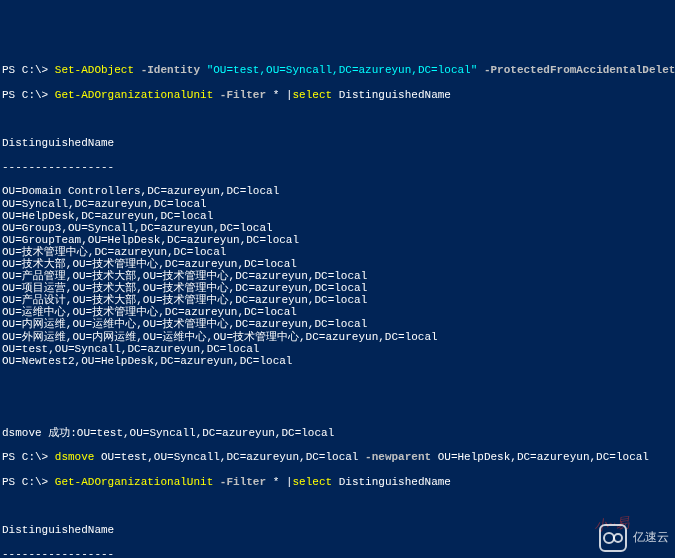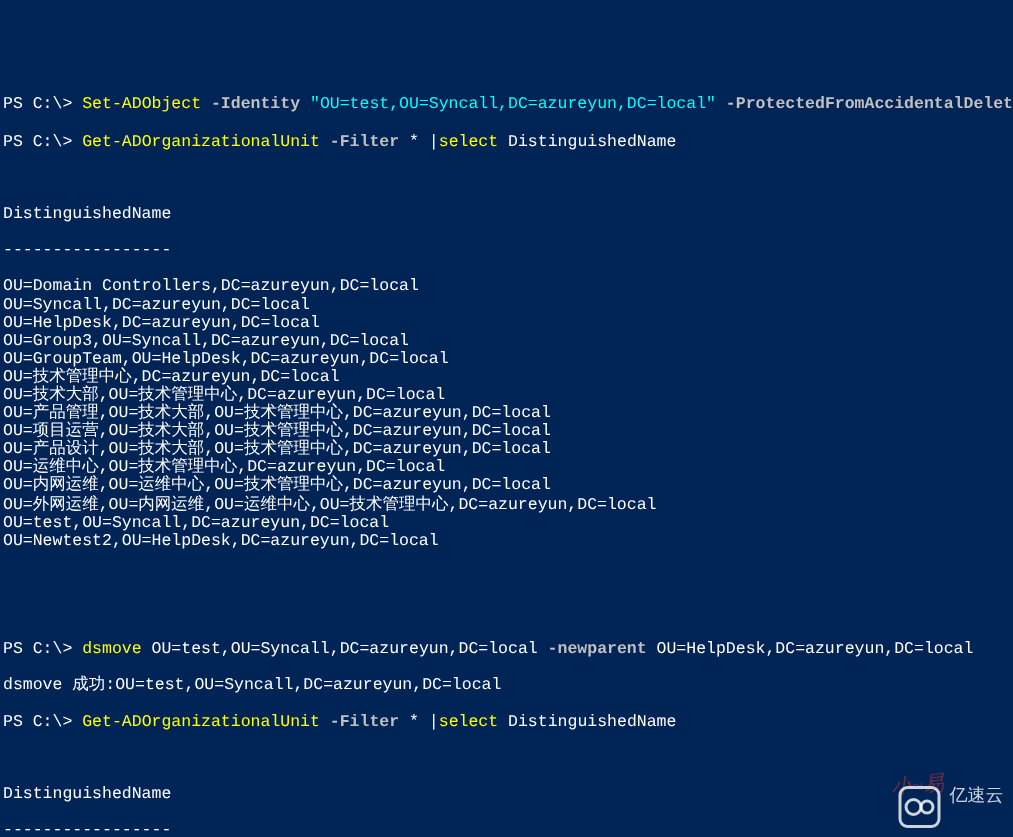--- a/index.html
+++ b/index.html
@@ -28,21 +28,21 @@
       color: #ffffff;
       letter-spacing: 0;
     }
     .watermark {
       position: absolute;
       right: 6px;
       bottom: 6px;
       color: rgba(255,255,255,0.8);
       font-size: 12px;
       display: flex;
-      align-items: flex-start;
+      align-items: center;
       gap: 6px;
       font-family: Arial, sans-serif;
     }
     .watermark-icon {
       width: 24px;
       height: 24px;
       border: 2px solid rgba(255,255,255,0.8);
       border-radius: 6px;
       display: inline-block;
       position: relative;
@@ -81,22 +81,22 @@
 
 <div class="term">
 <span class="line"><span class="prompt">PS C:\&gt; </span><span class="cmd-yellow">Set-ADObject</span> <span class="cmd-gray">-Identity </span><span class="cmd-cyan">"OU=test,OU=Syncall,DC=azureyun,DC=local"</span><span class="cmd-gray"> -ProtectedFromAccidentalDeletion:</span></span>
 <span class="line"><span class="prompt">PS C:\&gt; </span><span class="cmd-yellow">Get-ADOrganizationalUnit</span> <span class="cmd-gray">-Filter</span><span class="cmd-white"> * </span><span class="cmd-white">|</span><span class="cmd-yellow">select</span><span class="cmd-white"> DistinguishedName</span></span>
 <span class="line"> </span>
 <span class="line">DistinguishedName</span>
 <span class="line dash-line">-----------------</span>
 <span class="line">OU=Domain Controllers,DC=azureyun,DC=local</span><span class="line">OU=Syncall,DC=azureyun,DC=local</span><span class="line">OU=HelpDesk,DC=azureyun,DC=local</span><span class="line">OU=Group3,OU=Syncall,DC=azureyun,DC=local</span><span class="line">OU=GroupTeam,OU=HelpDesk,DC=azureyun,DC=local</span><span class="line">OU=技术管理中心,DC=azureyun,DC=local</span><span class="line">OU=技术大部,OU=技术管理中心,DC=azureyun,DC=local</span><span class="line">OU=产品管理,OU=技术大部,OU=技术管理中心,DC=azureyun,DC=local</span><span class="line">OU=项目运营,OU=技术大部,OU=技术管理中心,DC=azureyun,DC=local</span><span class="line">OU=产品设计,OU=技术大部,OU=技术管理中心,DC=azureyun,DC=local</span><span class="line">OU=运维中心,OU=技术管理中心,DC=azureyun,DC=local</span><span class="line">OU=内网运维,OU=运维中心,OU=技术管理中心,DC=azureyun,DC=local</span><span class="line">OU=外网运维,OU=内网运维,OU=运维中心,OU=技术管理中心,DC=azureyun,DC=local</span><span class="line">OU=test,OU=Syncall,DC=azureyun,DC=local</span><span class="line">OU=Newtest2,OU=HelpDesk,DC=azureyun,DC=local</span>
 <span class="line"> </span>
 <span class="line"> </span>
+<span class="line">dsmove 成功:OU=test,OU=Syncall,DC=azureyun,DC=local</span>
 <span class="line"><span class="prompt">PS C:\&gt; </span><span class="cmd-yellow">dsmove</span><span class="cmd-white"> OU=test,OU=Syncall,DC=azureyun,DC=local </span><span class="cmd-gray">-newparent</span><span class="cmd-white"> OU=HelpDesk,DC=azureyun,DC=local</span></span>
-<span class="line">dsmove 成功:OU=test,OU=Syncall,DC=azureyun,DC=local</span>
 <span class="line"><span class="prompt">PS C:\&gt; </span><span class="cmd-yellow">Get-ADOrganizationalUnit</span> <span class="cmd-gray">-Filter</span><span class="cmd-white"> * </span><span class="cmd-white">|</span><span class="cmd-yellow">select</span><span class="cmd-white"> DistinguishedName</span></span>
 <span class="line"> </span>
 <span class="line">DistinguishedName</span>
 <span class="line dash-line">-----------------</span>
 
 
 
 
 
 

